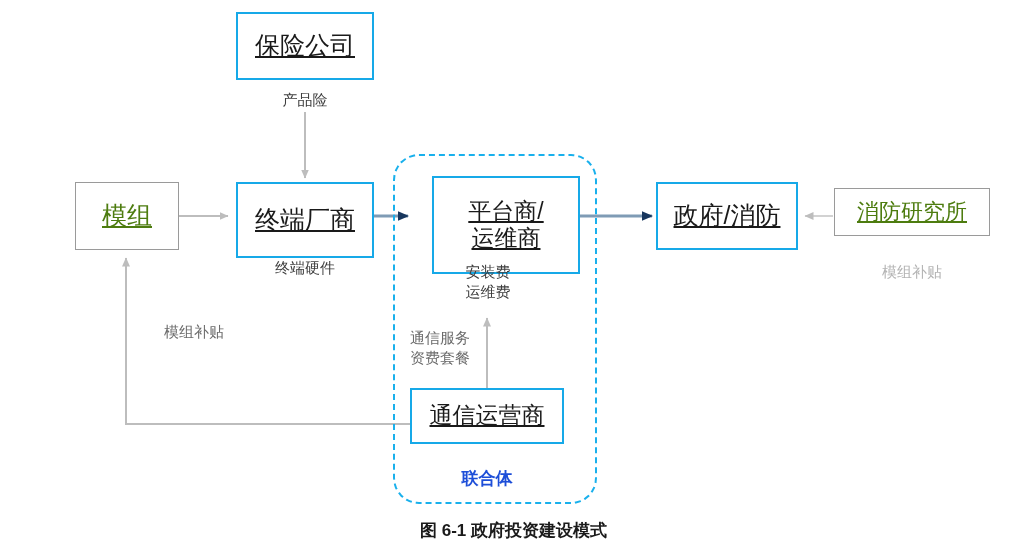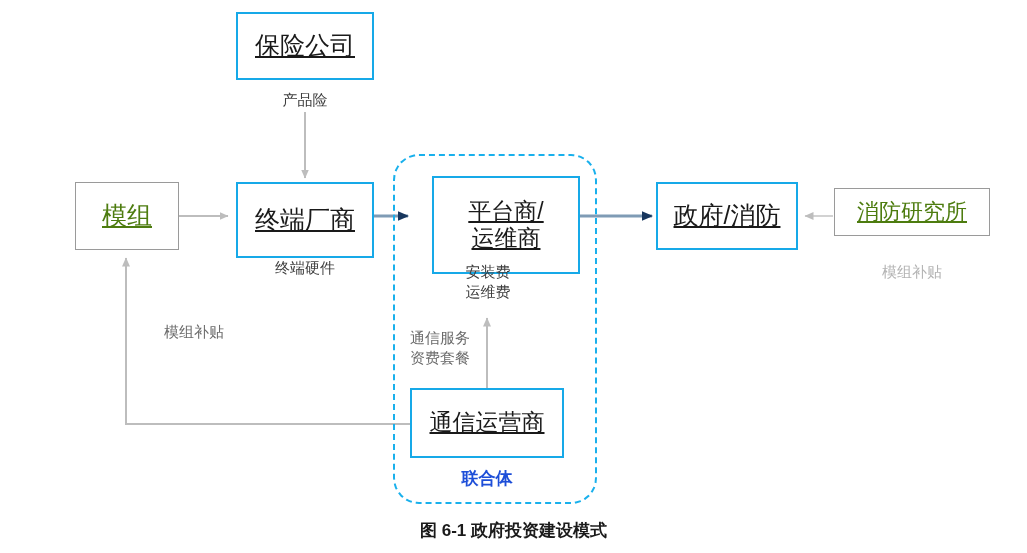--- a/index.html
+++ b/index.html
@@ -146,21 +146,21 @@
   </div>
 
   <div class="node-box active" style="left:656px; top:182px; width:142px; height:68px; font-size:25px;">
     <span class="node-label">政府/消防</span>
   </div>
 
   <div class="node-box inactive" style="left:834px; top:188px; width:156px; height:48px; font-size:22px;">
     <span class="node-label">消防研究所</span>
   </div>
 
-  <div class="node-box active" style="left:410px; top:388px; width:154px; height:70px; font-size:23px;">
+  <div class="node-box active" style="left:410px; top:388px; width:154px; height:56px; font-size:23px;">
     <span class="node-label">通信运营商</span>
   </div>
 
   <div class="cap dark" style="left:236px; top:90px; width:138px; font-size:15px;">产品险</div>
 
   <div class="cap dark" style="left:236px; top:258px; width:138px; font-size:15px;">终端硬件</div>
 
   <div class="cap dark" style="left:414px; top:262px; width:148px; font-size:15px;">安装费
 运维费</div>
 

